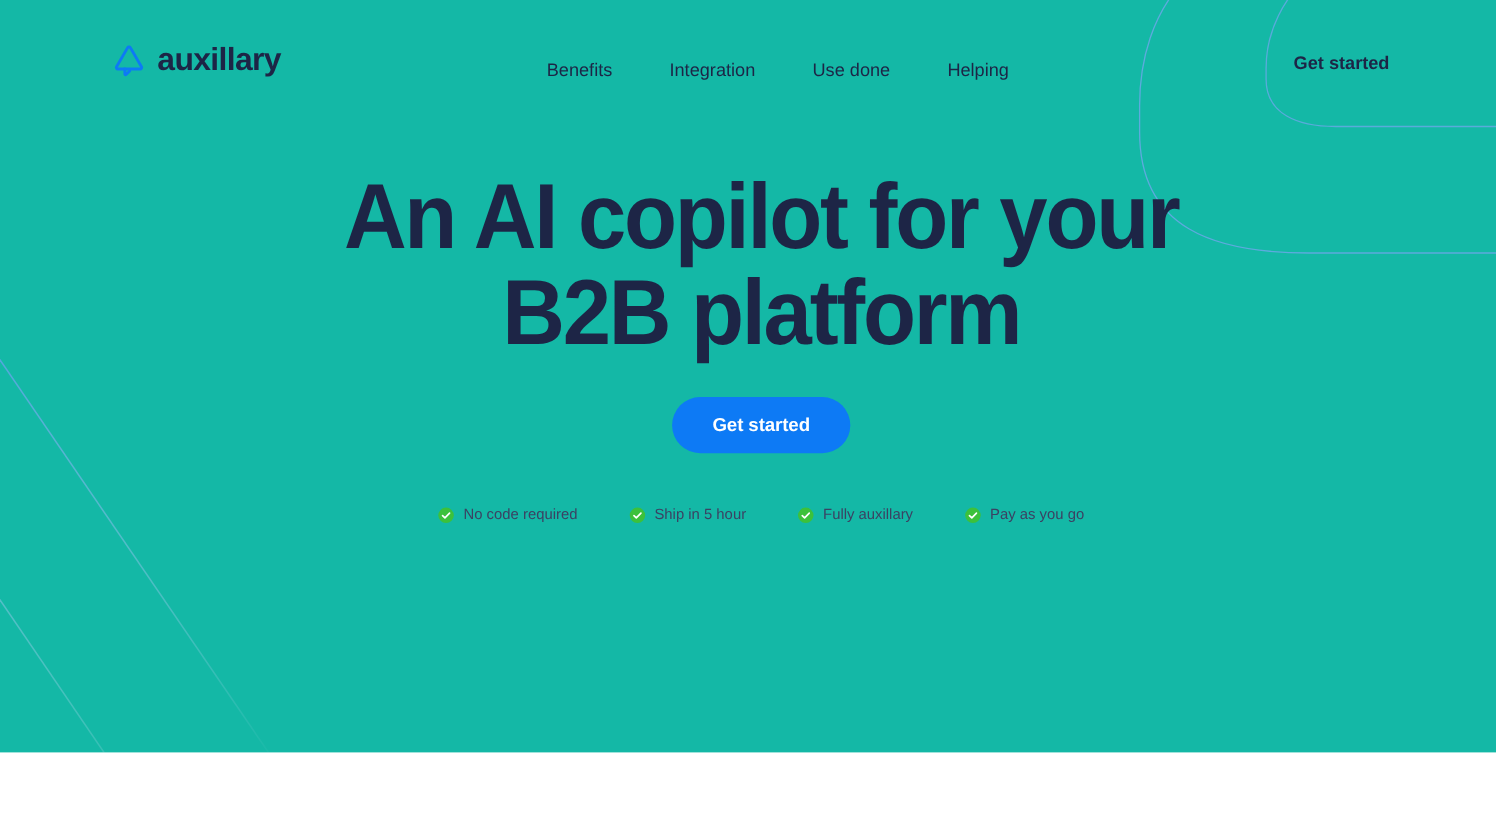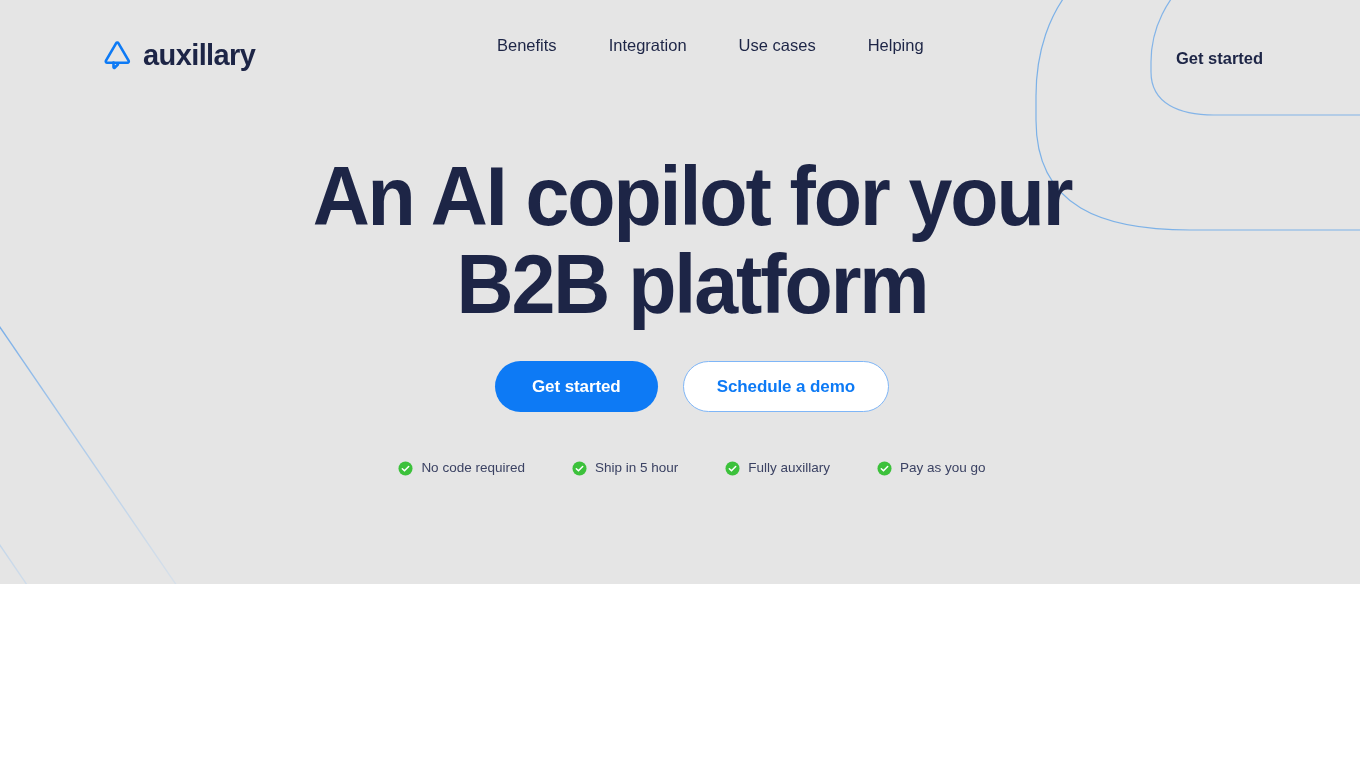--- a/index.html
+++ b/index.html
@@ -12,23 +12,23 @@
     height: 764px;
     overflow: hidden;
     background: #ffffff;
     font-family: "Liberation Sans", sans-serif;
     -webkit-font-smoothing: antialiased;
   }
 
   .page {
     position: relative;
     width: 1360px;
-    height: 584px;
+    height: 684px;
     overflow: hidden;
-    background: #e5e5e5;
+    background: #14b8a6;
   }
 
   
   .bg-decor {
     position: absolute;
     inset: 0;
     pointer-events: none;
     z-index: 0;
   }
   .bg-decor svg { display: block; }
@@ -64,21 +64,21 @@
     font-size: 29px;
     font-weight: 700;
     letter-spacing: -0.6px;
     color: #1d2546;
     line-height: 1;
   }
 
   .nav {
     position: absolute;
     left: 497px;
-    top: 33px;
+    top: 52px;
     display: flex;
     align-items: center;
     gap: 52px;
   }
   .nav-link {
     font-size: 16.5px;
     font-weight: 500;
     color: #1d2546;
     text-decoration: none;
     line-height: 24px;
@@ -256,37 +256,36 @@
           <path d="M16.05 5.3 C16.6 4.35 17.95 4.35 18.5 5.3 L28.6 22.6 C29.15 23.56 28.48 24.75 27.38 24.75 L7.18 24.75 C6.08 24.75 5.4 23.56 5.96 22.6 Z" stroke="#0d7af5" stroke-width="2.6" stroke-linejoin="round" fill="none"></path>
           <path d="M13.5 24.6 L13.5 29.3 C13.5 29.9 14.2 30.2 14.62 29.78 L17.9 26.5" stroke="#0d7af5" stroke-width="2.6" stroke-linecap="round" stroke-linejoin="round" fill="none"></path>
         </svg>
       </span>
       <span class="brand-name">auxillary</span>
     </a>
 
     <nav class="nav">
       <a class="nav-link" href="#">Benefits</a>
       <a class="nav-link" href="#">Integration</a>
-      <a class="nav-link" href="#">Use cases</a>
+      <a class="nav-link" href="#">Use done</a>
       <a class="nav-link" href="#">Helping</a>
     </nav>
 
     <a class="nav-cta" href="#">Get started</a>
   </header>
 
   <section class="hero">
     <h1 class="hero-title">
       <span class="line">An AI copilot for your</span>
       <span class="line">B2B platform</span>
     </h1>
 
 
     <div class="hero-actions">
       <a class="btn btn-primary" href="#">Get started</a>
-      <a class="btn btn-secondary" href="#">Schedule a demo</a>
     </div>
 
     <div class="hero-features">
 
       <div class="feature">
         <span class="feature-icon">
           <svg viewBox="0 0 16 16" width="15" height="15" fill="none" xmlns="http://www.w3.org/2000/svg">
             <circle cx="8" cy="8" r="7.5" fill="#3cc13b"></circle>
             <path d="M4.6 8.2 L6.9 10.5 L11.4 5.9" stroke="#ffffff" stroke-width="1.6" stroke-linecap="round" stroke-linejoin="round" fill="none"></path>
           </svg>

